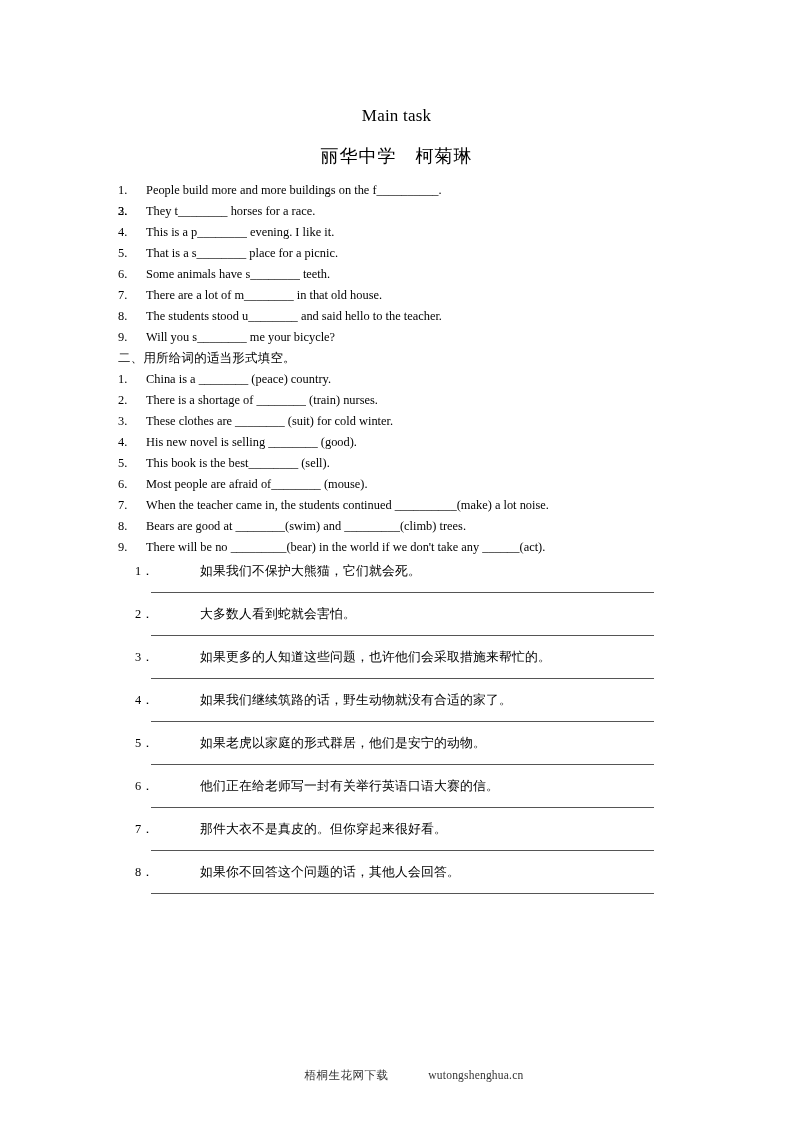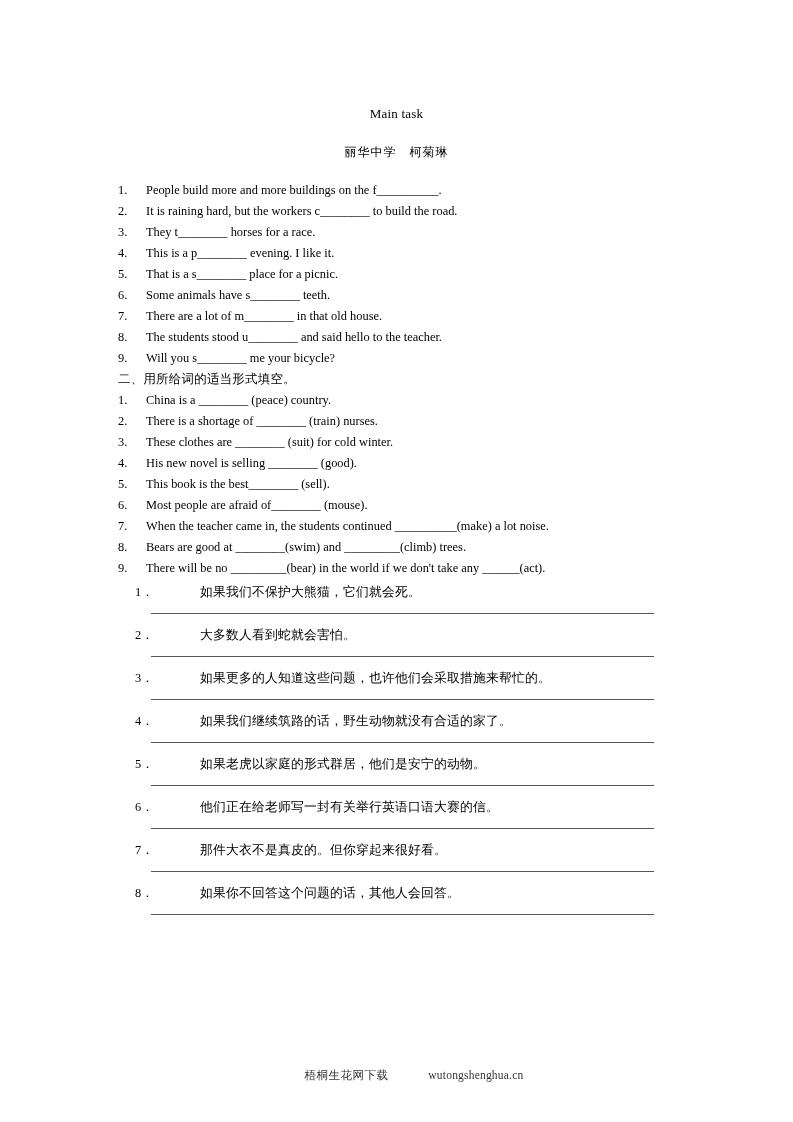--- a/index.html
+++ b/index.html
@@ -22,30 +22,30 @@
     box-sizing: border-box;
   }
 
   
   .doc-title {
     position: absolute;
     top: 106px;
     left: 0;
     width: 793px;
     text-align: center;
-    font-size: 13px;
+    font-size: 17px;
     letter-spacing: 0.2px;
   }
   .sub-title {
     position: absolute;
     top: 144px;
     left: 0;
     width: 793px;
     text-align: center;
-    font-size: 12px;
+    font-size: 18px;
     letter-spacing: 1px;
   }
 
   
   .content {
     position: absolute;
     top: 180px;
     left: 118px;
     width: 600px;
   }
@@ -131,21 +131,21 @@
 
 <div class="page">
 
   <div class="doc-title">Main task</div>
   <div class="sub-title">丽华中学　柯菊琳</div>
 
   <div class="content">
 
     <ol class="qlist">
       <li><span class="num">1.</span><span class="blank">People build more and more buildings on the f__________.</span></li>
-      <li><span class="num">2.</span><span class="blank">It is raining hard, but the workers c________ to build the road.</span></li>
+      <li><span class="num">2.</span></li>
       <li><span class="num">3.</span><span class="blank">They t________ horses for a race.</span></li>
       <li><span class="num">4.</span><span class="blank">This is a p________ evening. I like it.</span></li>
       <li><span class="num">5.</span><span class="blank">That is a s________ place for a picnic.</span></li>
       <li><span class="num">6.</span><span class="blank">Some animals have s________ teeth.</span></li>
       <li><span class="num">7.</span><span class="blank">There are a lot of m________ in that old house.</span></li>
       <li><span class="num">8.</span><span class="blank">The students stood u________ and said hello to the teacher.</span></li>
       <li><span class="num">9.</span><span class="blank">Will you s________ me your bicycle?</span></li>
     </ol>
 
     <div class="section-heading">二、用所给词的适当形式填空。</div>

